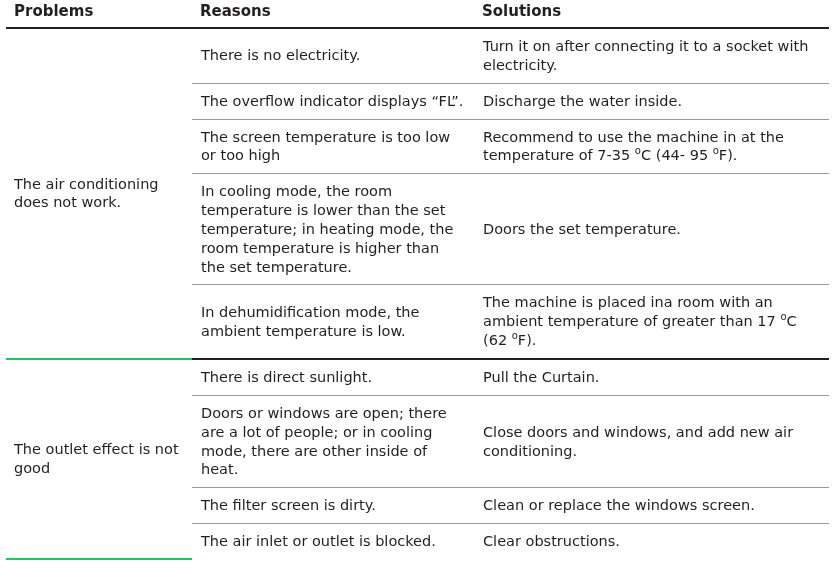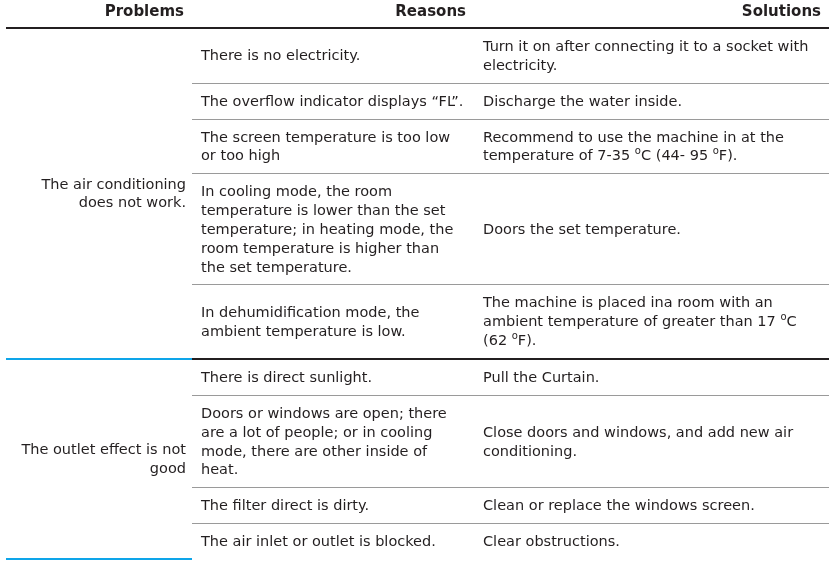--- a/index.html
+++ b/index.html
@@ -25,41 +25,40 @@
     width: 823px;
     border-collapse: collapse;
     table-layout: fixed;
     font-size: 14.5px;
   }
   table.troubleshoot col.c1 { width: 186px; }
   table.troubleshoot col.c2 { width: 282px; }
   table.troubleshoot col.c3 { width: 355px; }
 
   thead th {
-    text-align: right;
+    text-align: left;
     font-weight: bold;
     font-size: 15px;
     padding: 2px 8px 7px 8px;
     border-bottom: 2px solid #231f20;
     vertical-align: bottom;
     color: #231f20;
   }
   tbody td {
     padding: 8px 9px 8px 9px;
     vertical-align: middle;
     line-height: 1.30;
     border-bottom: 1px solid #9a9a9a;
     color: #231f20;
   }
   td.problem {
-    border-bottom: 2px solid #0ea5e9;
+    border-bottom: 2px solid #22c55e;
     border-right: none;
     padding-left: 8px;
     padding-right: 6px;
-    text-align: right;
   }
   tr.group-end td {
     border-bottom: 2px solid #231f20;
   }
   tr.last-row td {
     border-bottom: none;
   }
   td.reason {
     border-right: none;
   }
@@ -113,21 +112,21 @@
       <tr>
         <td class="problem" rowspan="4">The outlet effect is not good</td>
         <td class="reason">There is direct sunlight.</td>
         <td class="solution">Pull the Curtain.</td>
       </tr>
       <tr>
         <td class="reason">Doors or windows are open; there are a lot of people; or in cooling mode, there are other inside of heat.</td>
         <td class="solution">Close doors and windows, and add new air conditioning.</td>
       </tr>
       <tr>
-        <td class="reason">The filter direct is dirty.</td>
+        <td class="reason">The filter screen is dirty.</td>
         <td class="solution">Clean or replace the windows screen.</td>
       </tr>
       <tr class="last-row">
         <td class="reason">The air inlet or outlet is blocked.</td>
         <td class="solution">Clear obstructions.</td>
       </tr>
     </tbody>
   </table>
 </div>
 

